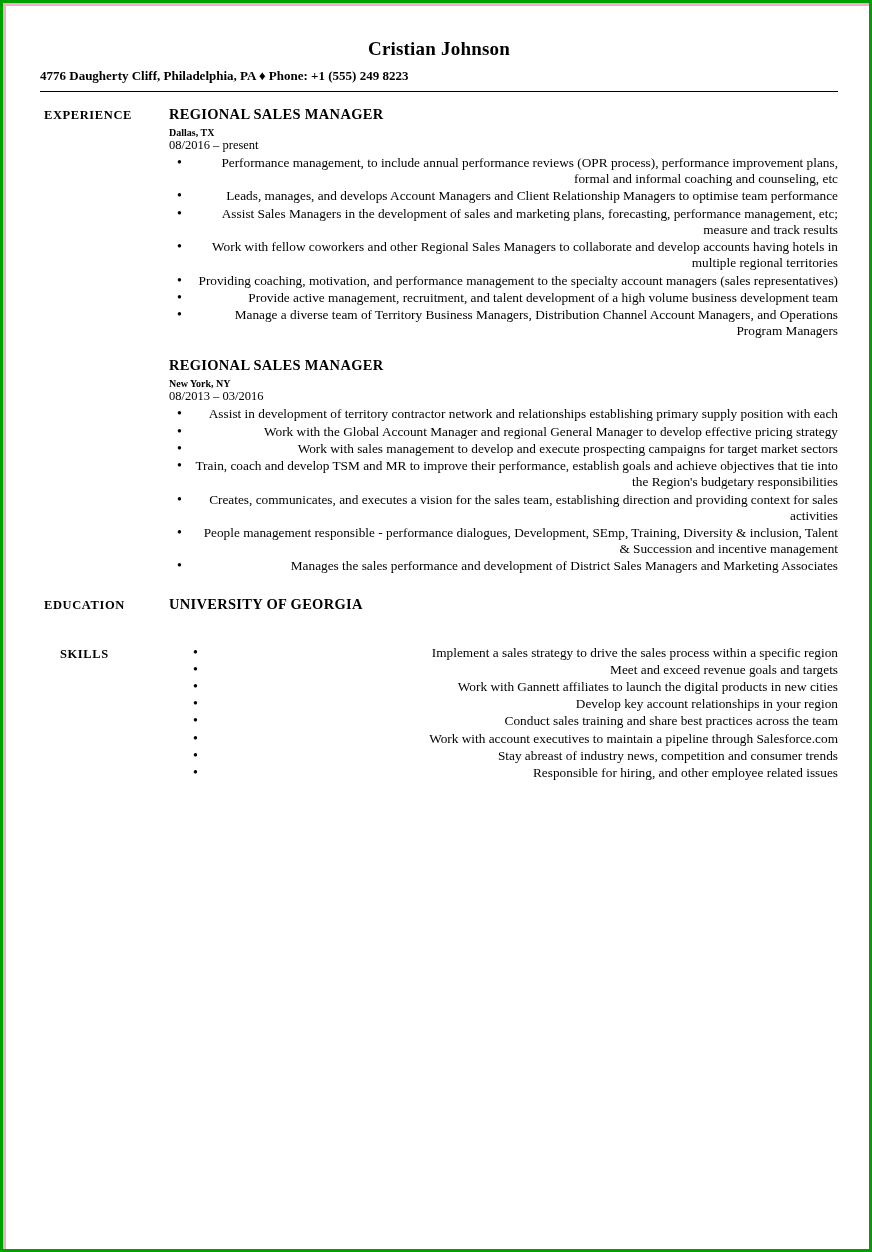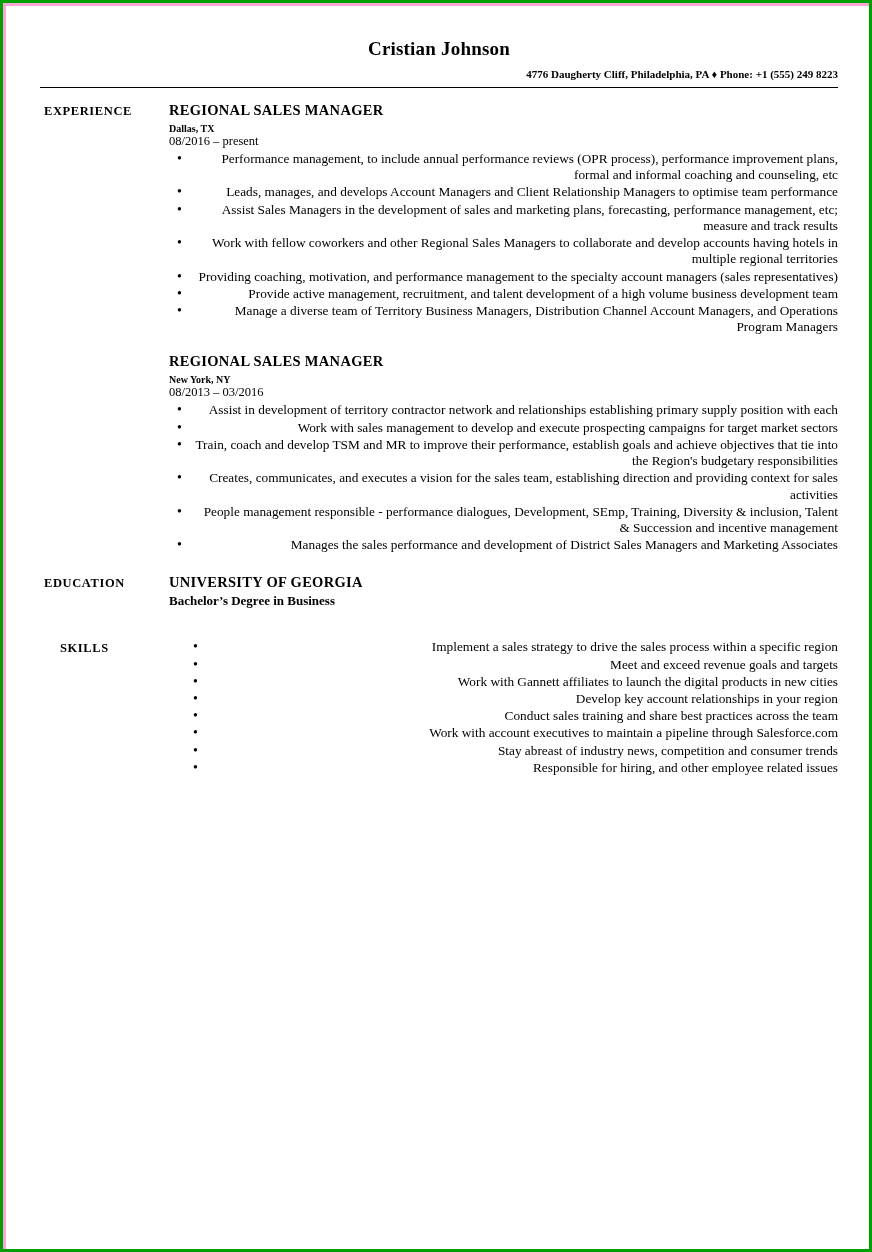--- a/index.html
+++ b/index.html
@@ -34,22 +34,22 @@
   }
   .resume-name {
     text-align: center;
     font-size: 19px;
     font-weight: bold;
     letter-spacing: 0.2px;
     margin-top: 10px;
     margin-bottom: 8px;
   }
   .contact-line {
-    text-align: right;
-    font-size: 11px;
+    text-align: left;
+    font-size: 13px;
     font-weight: bold;
     padding-bottom: 7px;
   }
   .rule {
     border-bottom: 1.6px solid #000000;
     margin: 0 0 14px 0;
   }
   .section {
     display: flex;
     flex-direction: row;
@@ -148,36 +148,36 @@
             <li>Manage a diverse team of Territory Business Managers, Distribution Channel Account Managers, and Operations Program Managers</li>
           </ul>
         </div>
 
         <div class="job-block">
           <div class="job-title">REGIONAL SALES MANAGER</div>
           <div class="job-location">New York, NY</div>
           <div class="job-dates">08/2013 – 03/2016</div>
           <ul class="bullets">
             <li>Assist in development of territory contractor network and relationships establishing primary supply position with each</li>
+            <li>Work with the Global Account Manager and regional General Manager to develop effective pricing strategy</li>
             <li>Work with sales management to develop and execute prospecting campaigns for target market sectors</li>
             <li>Train, coach and develop TSM and MR to improve their performance, establish goals and achieve objectives that tie into the Region's budgetary responsibilities</li>
             <li>Creates, communicates, and executes a vision for the sales team, establishing direction and providing context for sales activities</li>
             <li>People management responsible - performance dialogues, Development, SEmp, Training, Diversity &amp; inclusion, Talent &amp; Succession and incentive management</li>
             <li>Manages the sales performance and development of District Sales Managers and Marketing Associates</li>
           </ul>
         </div>
 
       </div>
     </div>
 
     <div class="section section-education">
       <div class="section-label">EDUCATION</div>
       <div class="section-body">
         <div class="edu-school">UNIVERSITY OF GEORGIA</div>
-        <div class="edu-degree">Bachelor’s Degree in Business</div>
       </div>
     </div>
 
     <div class="section section-skills">
       <div class="section-label">SKILLS</div>
       <div class="section-body">
         <ul class="bullets">
           <li>Implement a sales strategy to drive the sales process within a specific region</li>
           <li>Meet and exceed revenue goals and targets</li>
           <li>Work with Gannett affiliates to launch the digital products in new cities</li>

